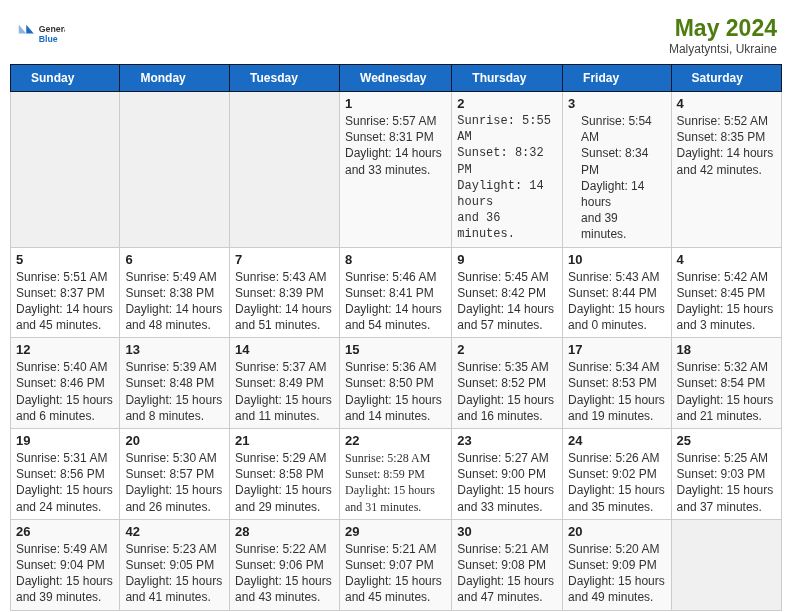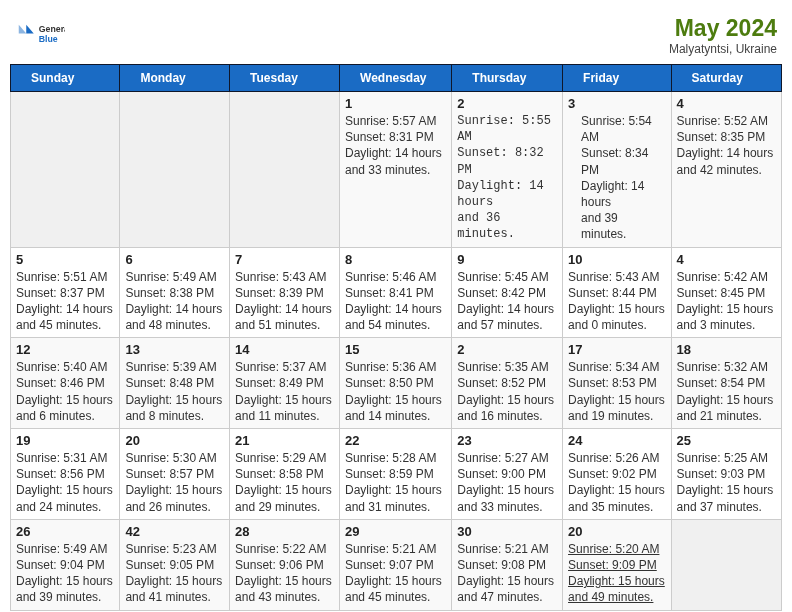--- a/index.html
+++ b/index.html
@@ -260,21 +260,21 @@
         </td>
         <td>
           <span class="day-number">21</span>
           <div class="day-info" style="white-space: pre-line;">Sunrise: 5:29 AM
 Sunset: 8:58 PM
 Daylight: 15 hours
 and 29 minutes.</div>
         </td>
         <td>
           <span class="day-number">22</span>
-          <div class="day-info" style="white-space: pre-line;">Sunrise: 5:28 AM
+          <div class="day-info" style="white-space: pre-line; font-family: Liberation Serif, serif;">Sunrise: 5:28 AM
 Sunset: 8:59 PM
 Daylight: 15 hours
 and 31 minutes.</div>
         </td>
         <td>
           <span class="day-number">23</span>
           <div class="day-info" style="white-space: pre-line;">Sunrise: 5:27 AM
 Sunset: 9:00 PM
 Daylight: 15 hours
 and 33 minutes.</div>
@@ -325,21 +325,21 @@
         </td>
         <td>
           <span class="day-number">30</span>
           <div class="day-info" style="white-space: pre-line;">Sunrise: 5:21 AM
 Sunset: 9:08 PM
 Daylight: 15 hours
 and 47 minutes.</div>
         </td>
         <td>
           <span class="day-number">20</span>
-          <div class="day-info" style="white-space: pre-line; text-decoration: underline;">Sunrise: 5:20 AM
+          <div class="day-info" style="white-space: pre-line;">Sunrise: 5:20 AM
 Sunset: 9:09 PM
 Daylight: 15 hours
 and 49 minutes.</div>
         </td>
         <td class="empty-cell"></td>
       </tr>
     </tbody>
 </table>
 
 </body></html>

